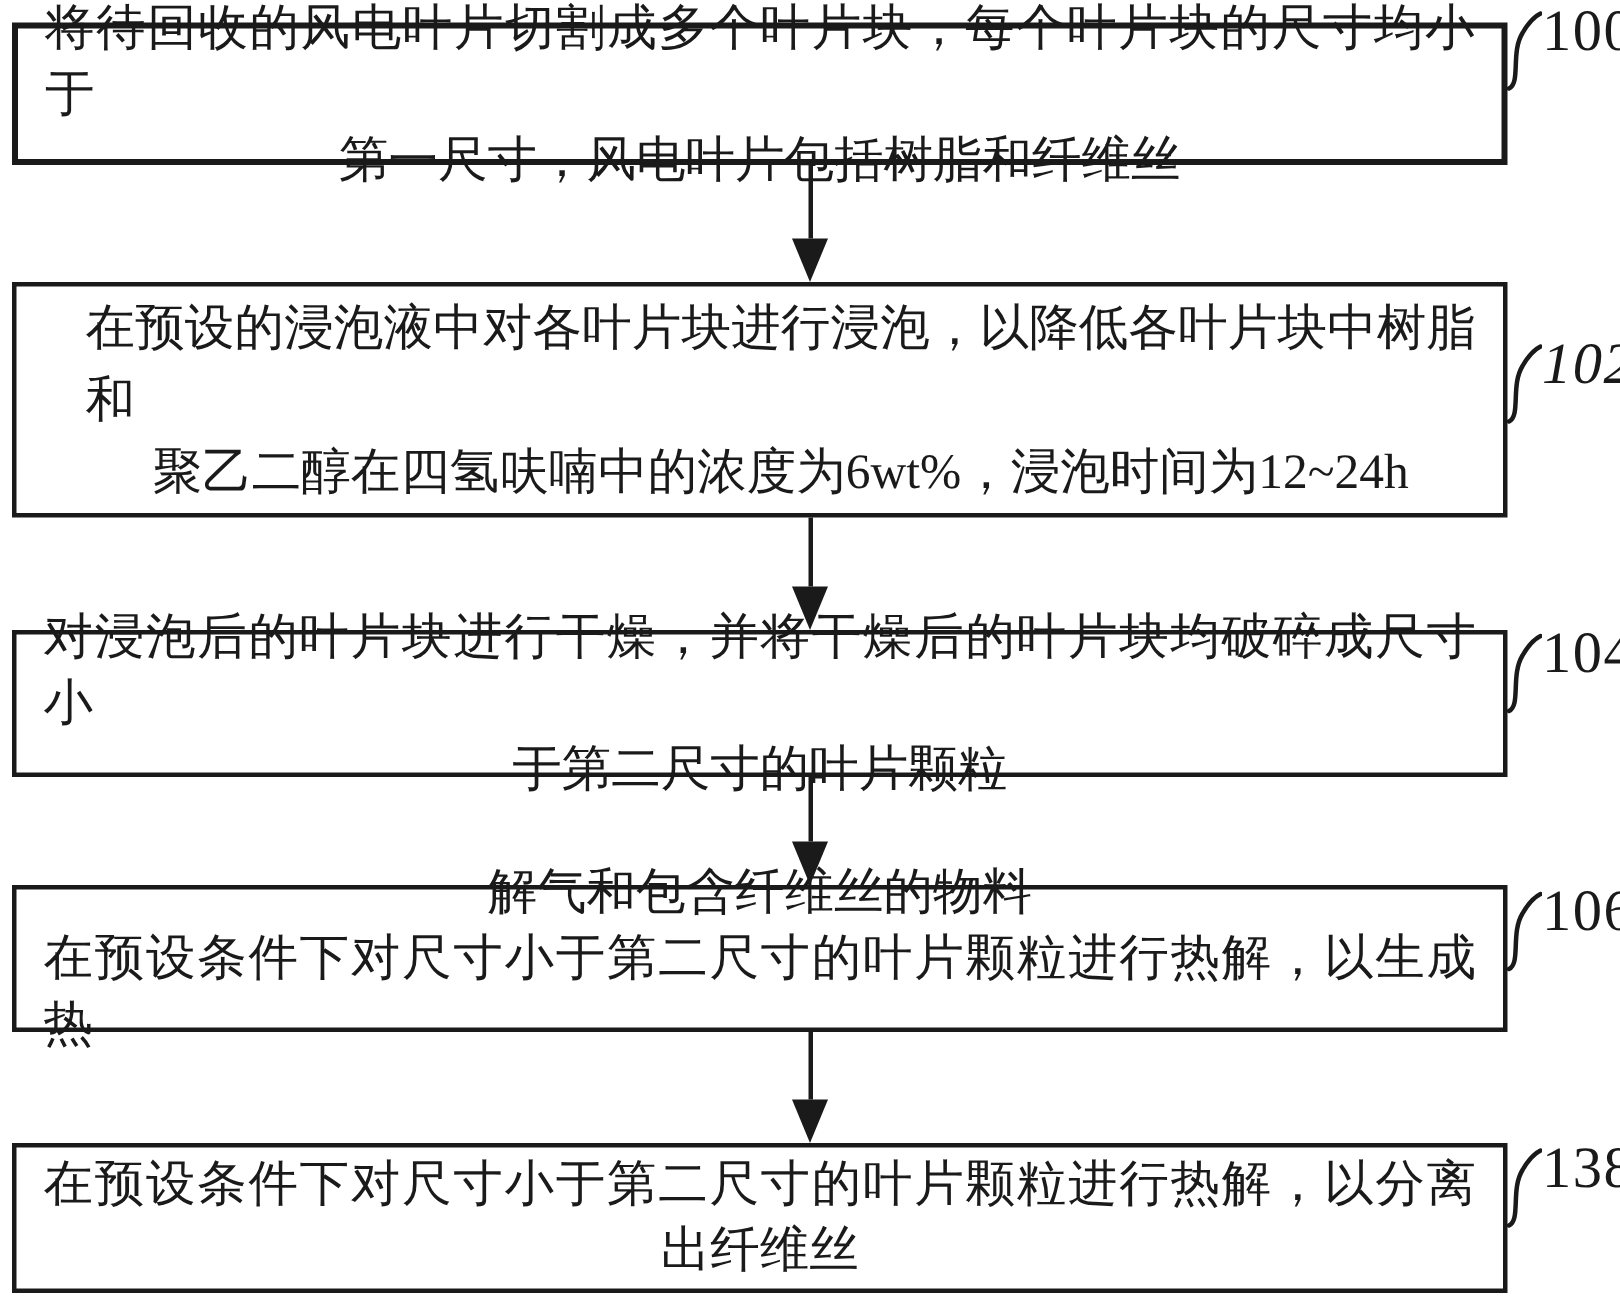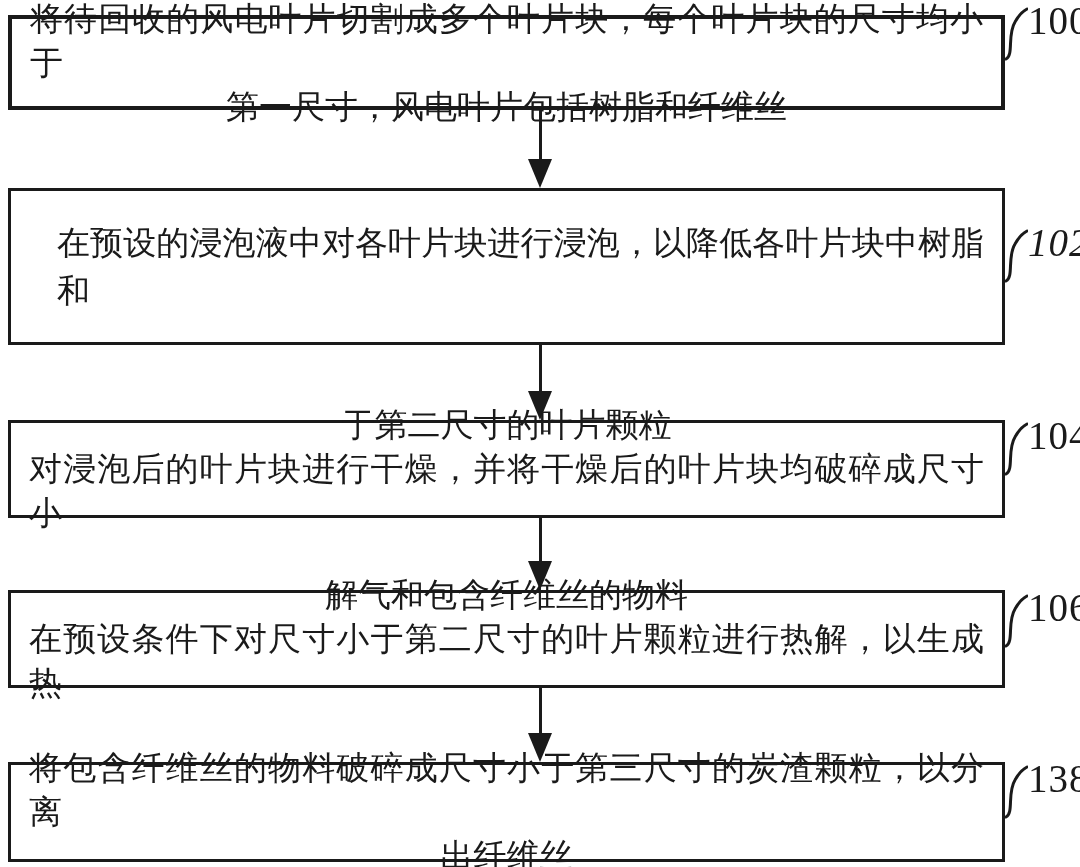--- a/index.html
+++ b/index.html
@@ -136,40 +136,41 @@
 
   <div class="arrow-row">
     <div class="arrow-line"></div>
     <div class="arrow-head"></div>
   </div>
 
   <div class="step-row">
     <div class="step-box">
       <div class="step-text">
             <div class="line">在预设的浸泡液中对各叶片块进行浸泡，以降低各叶片块中树脂和</div>
+            <div class="line last">聚乙二醇在四氢呋喃中的浓度为6wt%，浸泡时间为12~24h</div>
           </div>
     </div>
     <div class="step-label">
       <svg class="leader" width="24" height="54" viewBox="0 0 24 54">
         <path d="M2,52 C10,48 3,28 11,15 C15,8 19,4 23,2" fill="none" stroke="#1a1a1a" stroke-width="3" stroke-linecap="round"></path>
       </svg>
       <span class="ref-num">102</span>
     </div>
   </div>
 
   <div class="arrow-row">
     <div class="arrow-line"></div>
     <div class="arrow-head"></div>
   </div>
 
   <div class="step-row">
     <div class="step-box">
       <div class="step-text">
+            <div class="line">对浸泡后的叶片块进行干燥，并将干燥后的叶片块均破碎成尺寸小</div>
             <div class="line last">于第二尺寸的叶片颗粒</div>
-            <div class="line">对浸泡后的叶片块进行干燥，并将干燥后的叶片块均破碎成尺寸小</div>
           </div>
     </div>
     <div class="step-label">
       <svg class="leader" width="24" height="54" viewBox="0 0 24 54">
         <path d="M2,52 C10,48 3,28 11,15 C15,8 19,4 23,2" fill="none" stroke="#1a1a1a" stroke-width="3" stroke-linecap="round"></path>
       </svg>
       <span class="ref-num">104</span>
     </div>
   </div>
 
@@ -194,21 +195,21 @@
   </div>
 
   <div class="arrow-row">
     <div class="arrow-line"></div>
     <div class="arrow-head"></div>
   </div>
 
   <div class="step-row">
     <div class="step-box">
       <div class="step-text">
-            <div class="line">将包含纤维丝的物料破碎成尺寸小于第三尺寸的炭渣颗粒，以分离</div>
+            <div class="line">在预设条件下对尺寸小于第二尺寸的叶片颗粒进行热解，以分离</div>
             <div class="line last">出纤维丝</div>
           </div>
     </div>
     <div class="step-label">
       <svg class="leader" width="24" height="54" viewBox="0 0 24 54">
         <path d="M2,52 C10,48 3,28 11,15 C15,8 19,4 23,2" fill="none" stroke="#1a1a1a" stroke-width="3" stroke-linecap="round"></path>
       </svg>
       <span class="ref-num">138</span>
     </div>
   </div>

